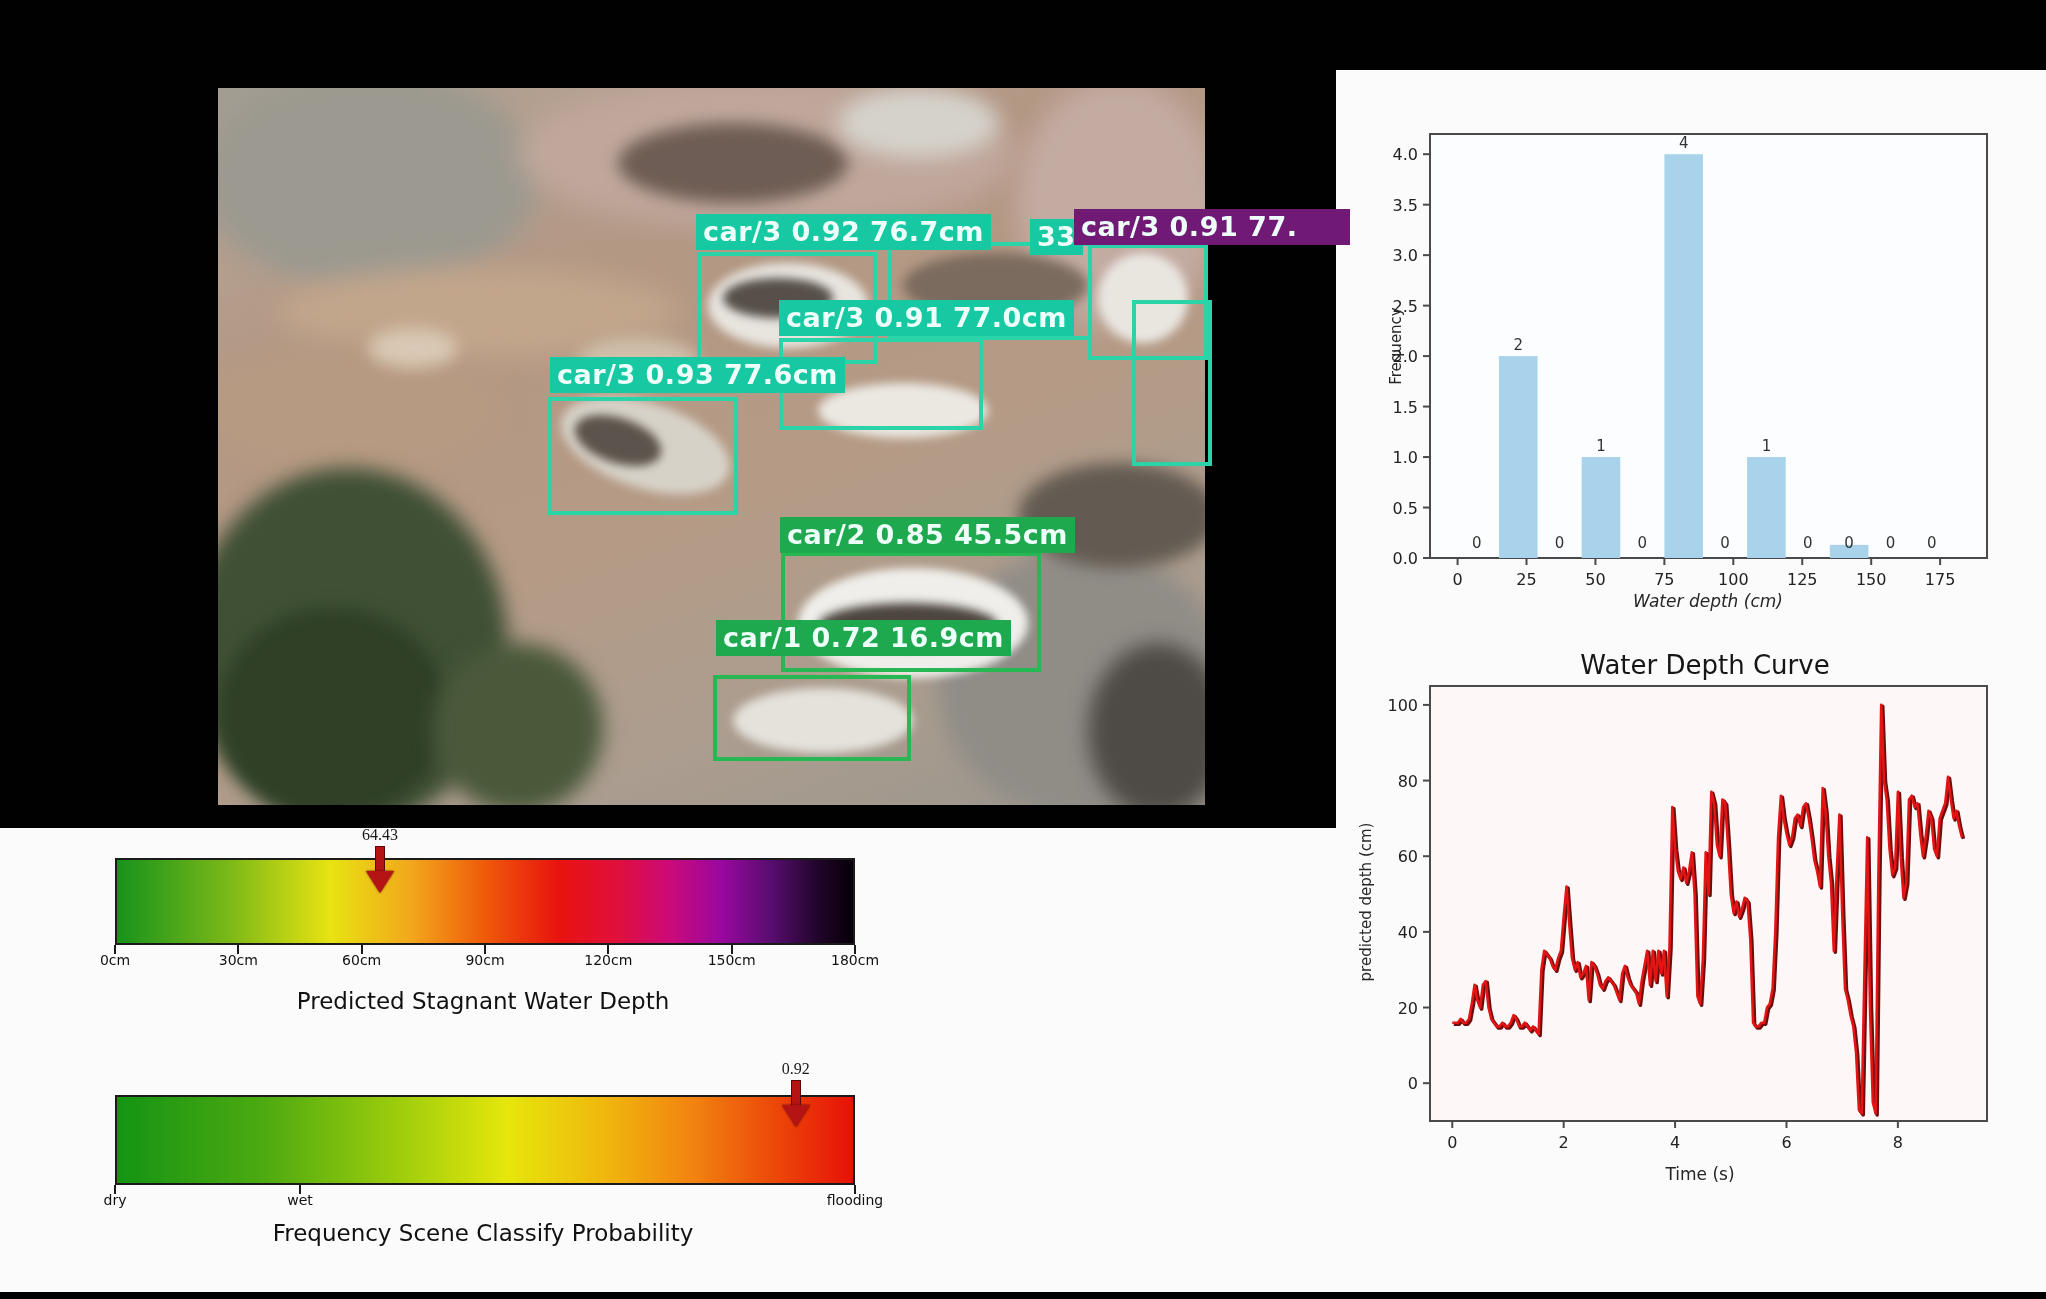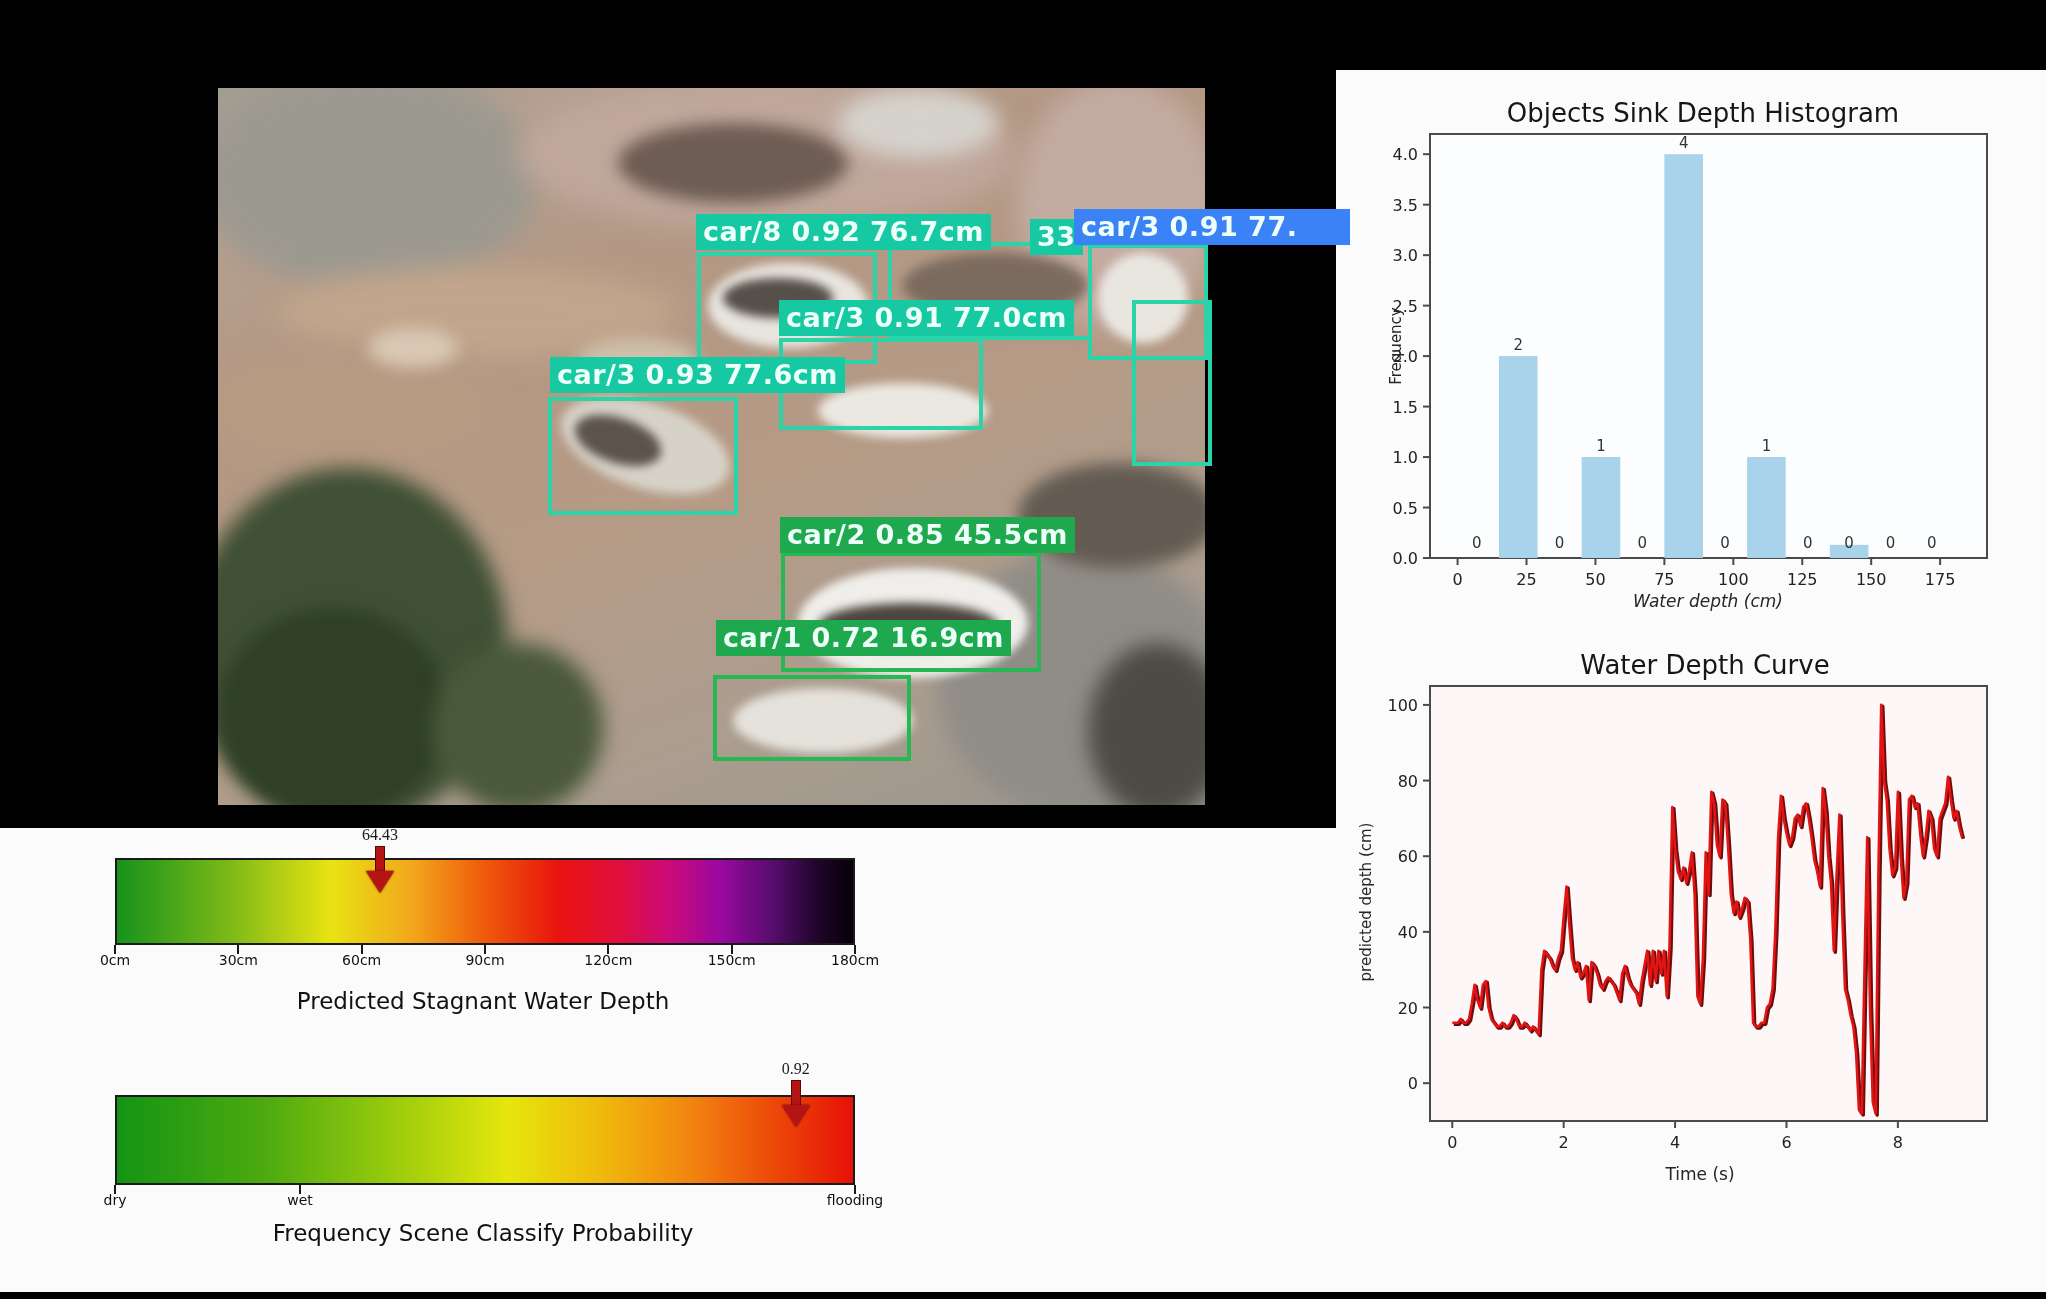--- a/index.html
+++ b/index.html
@@ -80,30 +80,29 @@
 
   <div id="overlays">
       <div class="det-box" style="left: 697px; top: 252px; width: 172px; height: 104px; border-width: 4px; border-color: rgb(43, 211, 168);"></div>
       <div class="det-box" style="left: 888px; top: 242px; width: 196px; height: 90px; border-width: 4px; border-color: rgb(43, 211, 168);"></div>
       <div class="det-box" style="left: 1088px; top: 244px; width: 112px; height: 108px; border-width: 4px; border-color: rgb(43, 211, 168);"></div>
       <div class="det-box" style="left: 1132px; top: 300px; width: 72px; height: 158px; border-width: 4px; border-color: rgb(43, 211, 168);"></div>
       <div class="det-box" style="left: 779px; top: 338px; width: 196px; height: 84px; border-width: 4px; border-color: rgb(43, 211, 168);"></div>
       <div class="det-box" style="left: 548px; top: 397px; width: 182px; height: 110px; border-width: 4px; border-color: rgb(43, 211, 168);"></div>
       <div class="det-box" style="left: 781px; top: 552px; width: 252px; height: 112px; border-width: 4px; border-color: rgb(40, 184, 83);"></div>
       <div class="det-box" style="left: 713px; top: 675px; width: 190px; height: 78px; border-width: 4px; border-color: rgb(40, 184, 83);"></div>
-      <div class="det-label" style="left: 696px; top: 214px; background: rgb(23, 201, 162);">car/8 0.92 76.7cm</div>
+      <div class="det-label" style="left: 696px; top: 214px; background: rgb(23, 201, 162);">car/3 0.92 76.7cm</div>
       <div class="det-label" style="left: 1030px; top: 219px; background: rgb(23, 201, 162);">33</div>
-      <div class="det-label" style="left: 1074px; top: 209px; background: #3b82f6; width: 262px;">car/3 0.91 77.</div>
+      <div class="det-label" style="left: 1074px; top: 209px; background: #701a75; width: 262px;">car/3 0.91 77.</div>
       <div class="det-label" style="left: 779px; top: 300px; background: rgb(23, 201, 162);">car/3 0.91 77.0cm</div>
       <div class="det-label" style="left: 550px; top: 357px; background: rgb(23, 201, 162);">car/3 0.93 77.6cm</div>
       <div class="det-label" style="left: 780px; top: 517px; background: rgb(30, 169, 78);">car/2 0.85 45.5cm</div>
       <div class="det-label" style="left: 716px; top: 620px; background: rgb(30, 169, 78);">car/1 0.72 16.9cm</div>
     </div>
 
-  <div class="chart-title" style="left:1703px;top:98px;">Objects Sink Depth Histogram</div>
   <svg id="hist-svg" style="left:1336px;top:70px;" width="710" height="560" viewBox="0 0 710 560">
       <rect x="94" y="64" width="557" height="424" fill="#fcfdfe" stroke="#4a4a4a" stroke-width="2"></rect>
       <line x1="121.57425742574257" y1="488" x2="121.57425742574257" y2="495" stroke="#4a4a4a" stroke-width="2"></line>
       <text x="121.57425742574257" y="515" text-anchor="middle" font-size="16" fill="#222">0</text>
       <line x1="190.509900990099" y1="488" x2="190.509900990099" y2="495" stroke="#4a4a4a" stroke-width="2"></line>
       <text x="190.509900990099" y="515" text-anchor="middle" font-size="16" fill="#222">25</text>
       <line x1="259.4455445544554" y1="488" x2="259.4455445544554" y2="495" stroke="#4a4a4a" stroke-width="2"></line>
       <text x="259.4455445544554" y="515" text-anchor="middle" font-size="16" fill="#222">50</text>
       <line x1="328.3811881188119" y1="488" x2="328.3811881188119" y2="495" stroke="#4a4a4a" stroke-width="2"></line>
       <text x="328.3811881188119" y="515" text-anchor="middle" font-size="16" fill="#222">75</text>

